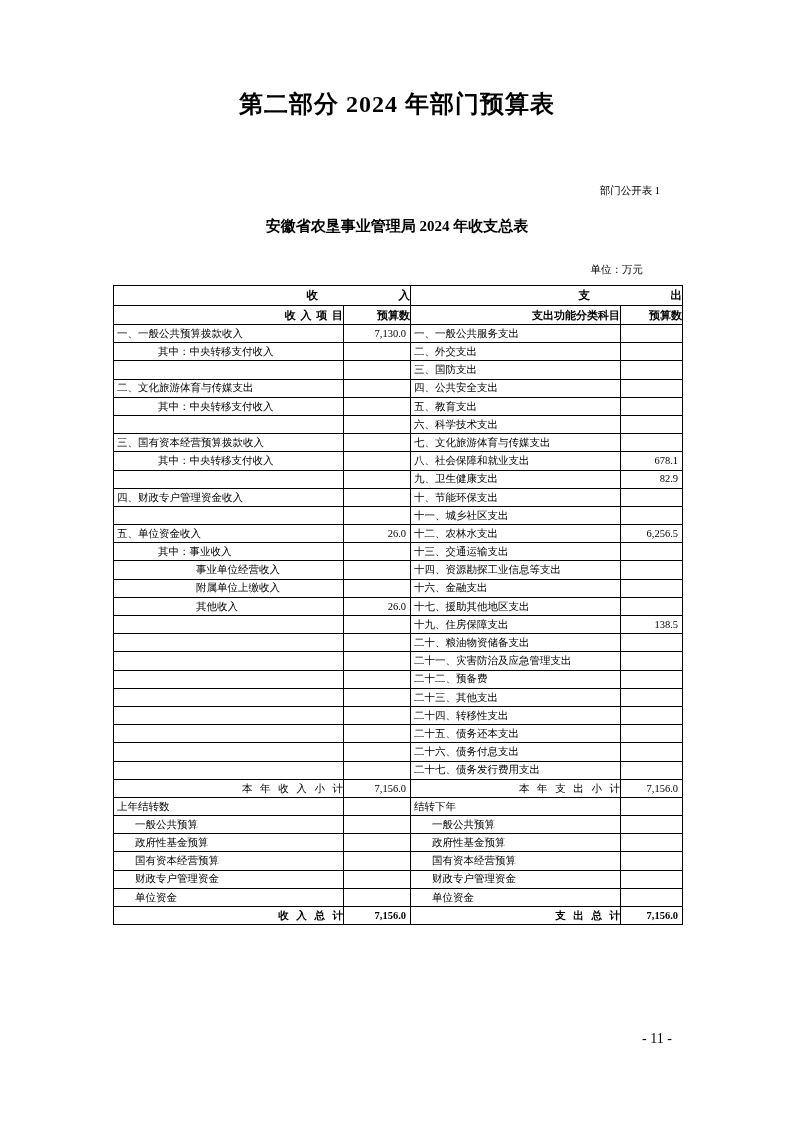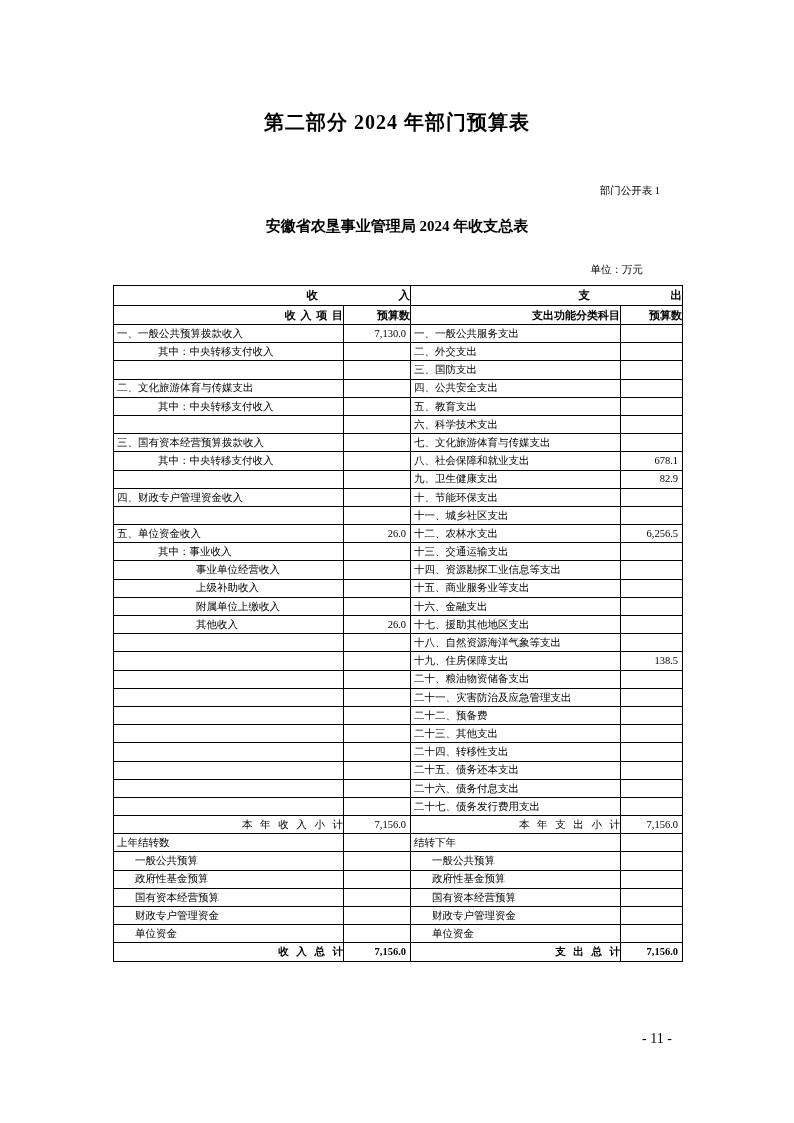--- a/index.html
+++ b/index.html
@@ -7,23 +7,23 @@
   .page {
     position:relative;
     width:794px; height:1123px;
     margin:0 auto;
     background:#ffffff;
     color:#000000;
     font-family:"Liberation Serif","DejaVu Serif",serif;
     overflow:hidden;
   }
   .part-title {
-    position:absolute; top:109px; left:0; width:100%;
+    position:absolute; top:88px; left:0; width:100%;
     text-align:center;
-    font-size:20px; font-weight:600; letter-spacing:1px;
+    font-size:24px; font-weight:600; letter-spacing:1px;
   }
   .table-label {
     position:absolute; top:184px; right:134px;
     font-size:10.5px;
   }
   .table-title {
     position:absolute; top:217px; left:0; width:100%;
     text-align:center;
     font-size:15px; font-weight:bold;
   }
@@ -171,41 +171,29 @@
           <td class="label">十三、交通运输支出</td>
           <td class="amount"></td>
         </tr>
         <tr>
           <td class="label i2">事业单位经营收入</td>
           <td class="amount"></td>
           <td class="label">十四、资源勘探工业信息等支出</td>
           <td class="amount"></td>
         </tr>
         <tr>
-          <td class="label i2">上级补助收入</td>
-          <td class="amount"></td>
-          <td class="label">十五、商业服务业等支出</td>
-          <td class="amount"></td>
-        </tr>
-        <tr>
           <td class="label i2">附属单位上缴收入</td>
           <td class="amount"></td>
           <td class="label">十六、金融支出</td>
           <td class="amount"></td>
         </tr>
         <tr>
           <td class="label i2">其他收入</td>
           <td class="amount">26.0</td>
           <td class="label">十七、援助其他地区支出</td>
-          <td class="amount"></td>
-        </tr>
-        <tr>
-          <td class="label"></td>
-          <td class="amount"></td>
-          <td class="label">十八、自然资源海洋气象等支出</td>
           <td class="amount"></td>
         </tr>
         <tr>
           <td class="label"></td>
           <td class="amount"></td>
           <td class="label">十九、住房保障支出</td>
           <td class="amount">138.5</td>
         </tr>
         <tr>
           <td class="label"></td>

